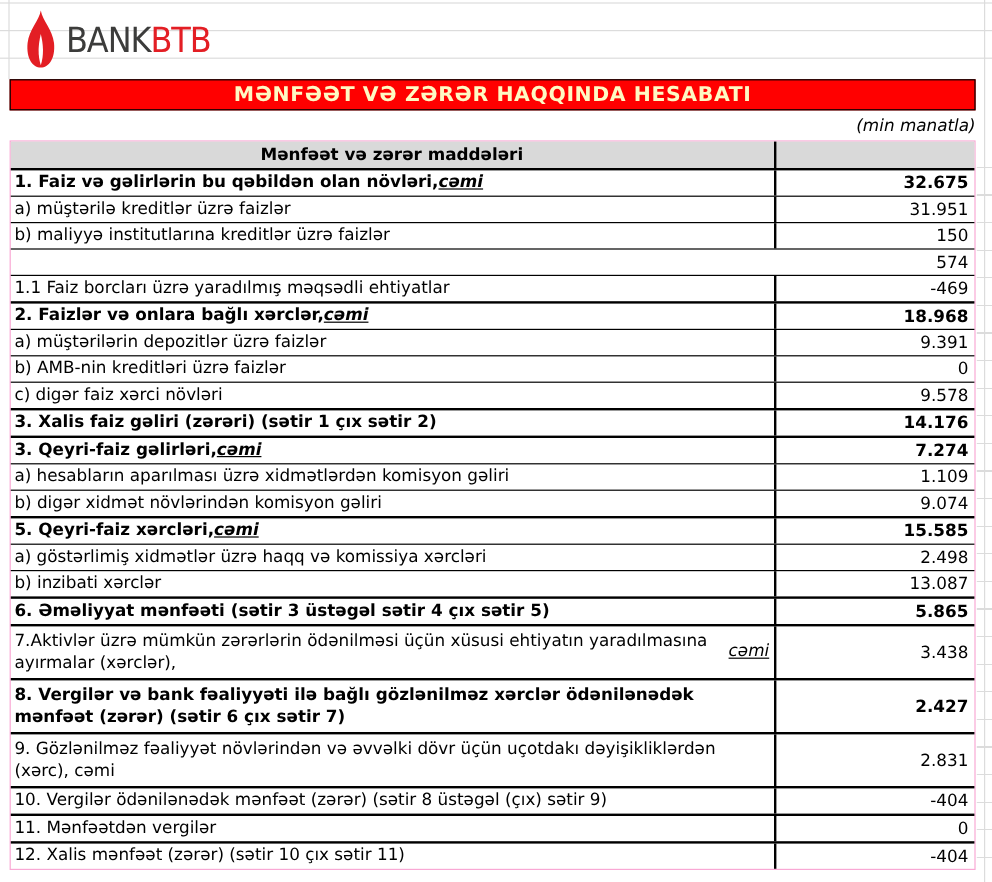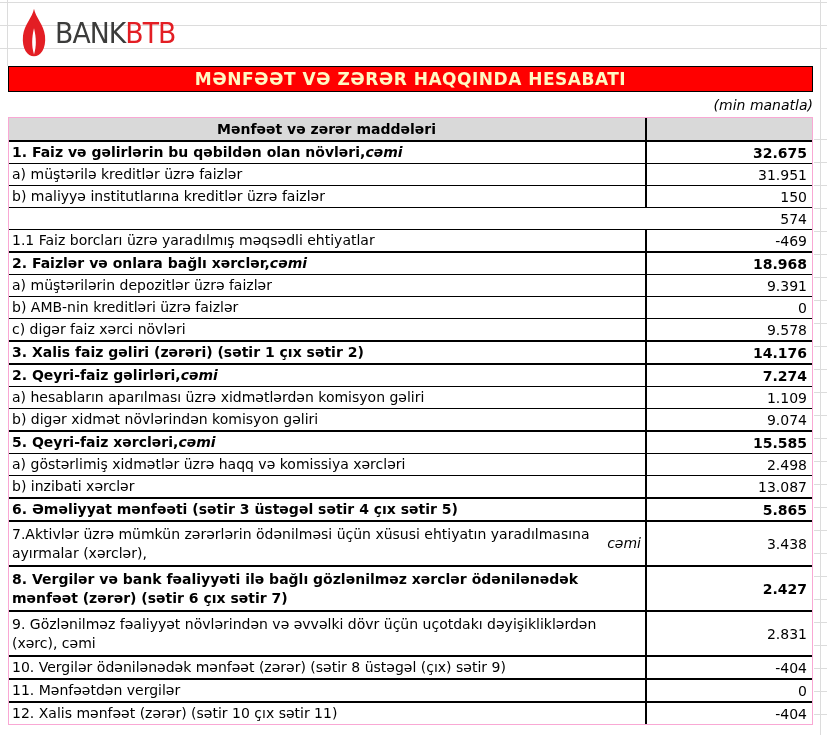--- a/index.html
+++ b/index.html
@@ -46,21 +46,21 @@
     flex:0 0 638px; box-sizing:border-box; border-right:2px solid #000;
     padding:1px 4px 1px 3px; font-size:14px; line-height:1.35;
     display:flex; align-items:center;
   }
   .cell-value {
     flex:1 1 auto; box-sizing:border-box; padding:1px 5px 1px 2px; font-size:14px;
     display:flex; align-items:center; justify-content:flex-end; text-align:right;
   }
   .trow.bold .cell-label, .trow.bold .cell-value { font-weight:bold; }
   .header-row .cell-label { justify-content:center; font-weight:bold; text-align:center; }
-  .cell-label .it { font-style:italic; }
+  .cell-label .it { font-style:italic;text-decoration:underline; }
 </style>
 </head>
 <body>
 
 <div class="gridline-h" style="top:2px"></div>
 <div class="gridline-h" style="top:25px"></div>
 <div class="gridline-h" style="top:48px"></div>
 <div class="gridline-v" style="left:7px; top:0; height:66px;"></div>
 <div class="gridline-v" style="left:820px; top:0; height:735px;"></div>
 <div class="grid-right-strip"></div>
@@ -148,21 +148,21 @@
   </div>
       <div class="trow bold section">
     <div class="cell-label">
           <span>3. Xalis faiz gəliri (zərəri) (sətir 1 çıx sətir 2)</span>
           <span class="it"></span>
         </div>
     <div class="cell-value">14.176</div>
   </div>
       <div class="trow bold section">
     <div class="cell-label">
-          <span>2. Qeyri-faiz gəlirləri, </span>
+          <span>3. Qeyri-faiz gəlirləri, </span>
           <span class="it">cəmi</span>
         </div>
     <div class="cell-value">7.274</div>
   </div>
       <div class="trow">
     <div class="cell-label">
           <span>a) hesabların aparılması üzrə xidmətlərdən komisyon gəliri</span>
           <span class="it"></span>
         </div>
     <div class="cell-value">1.109</div>

